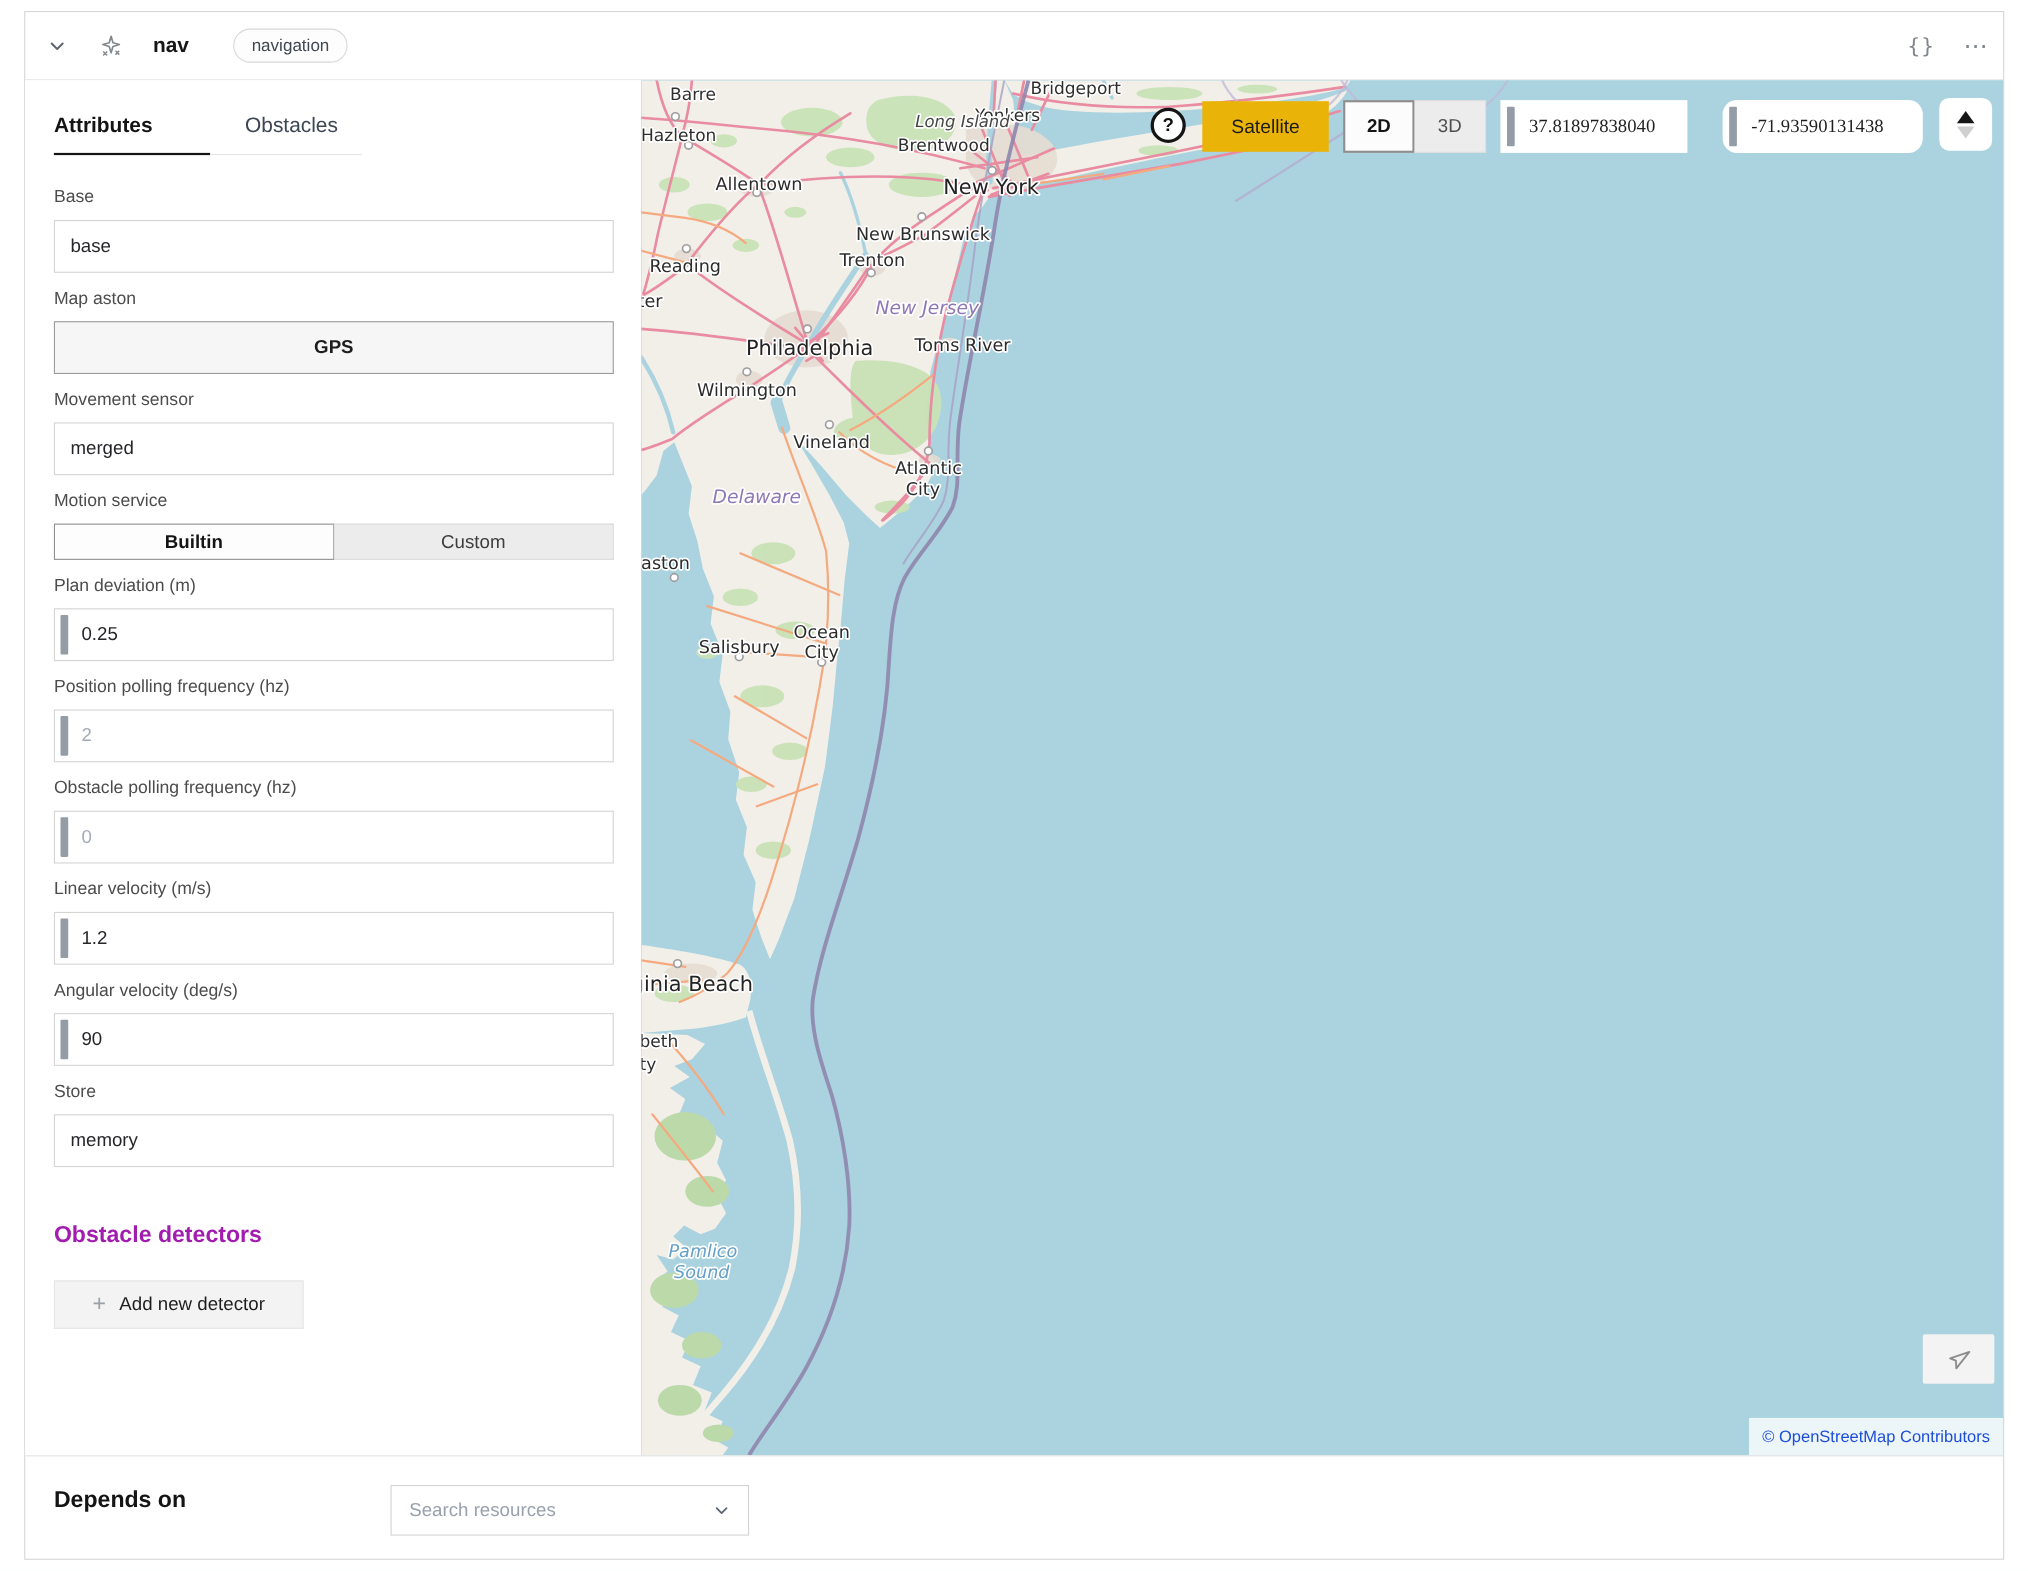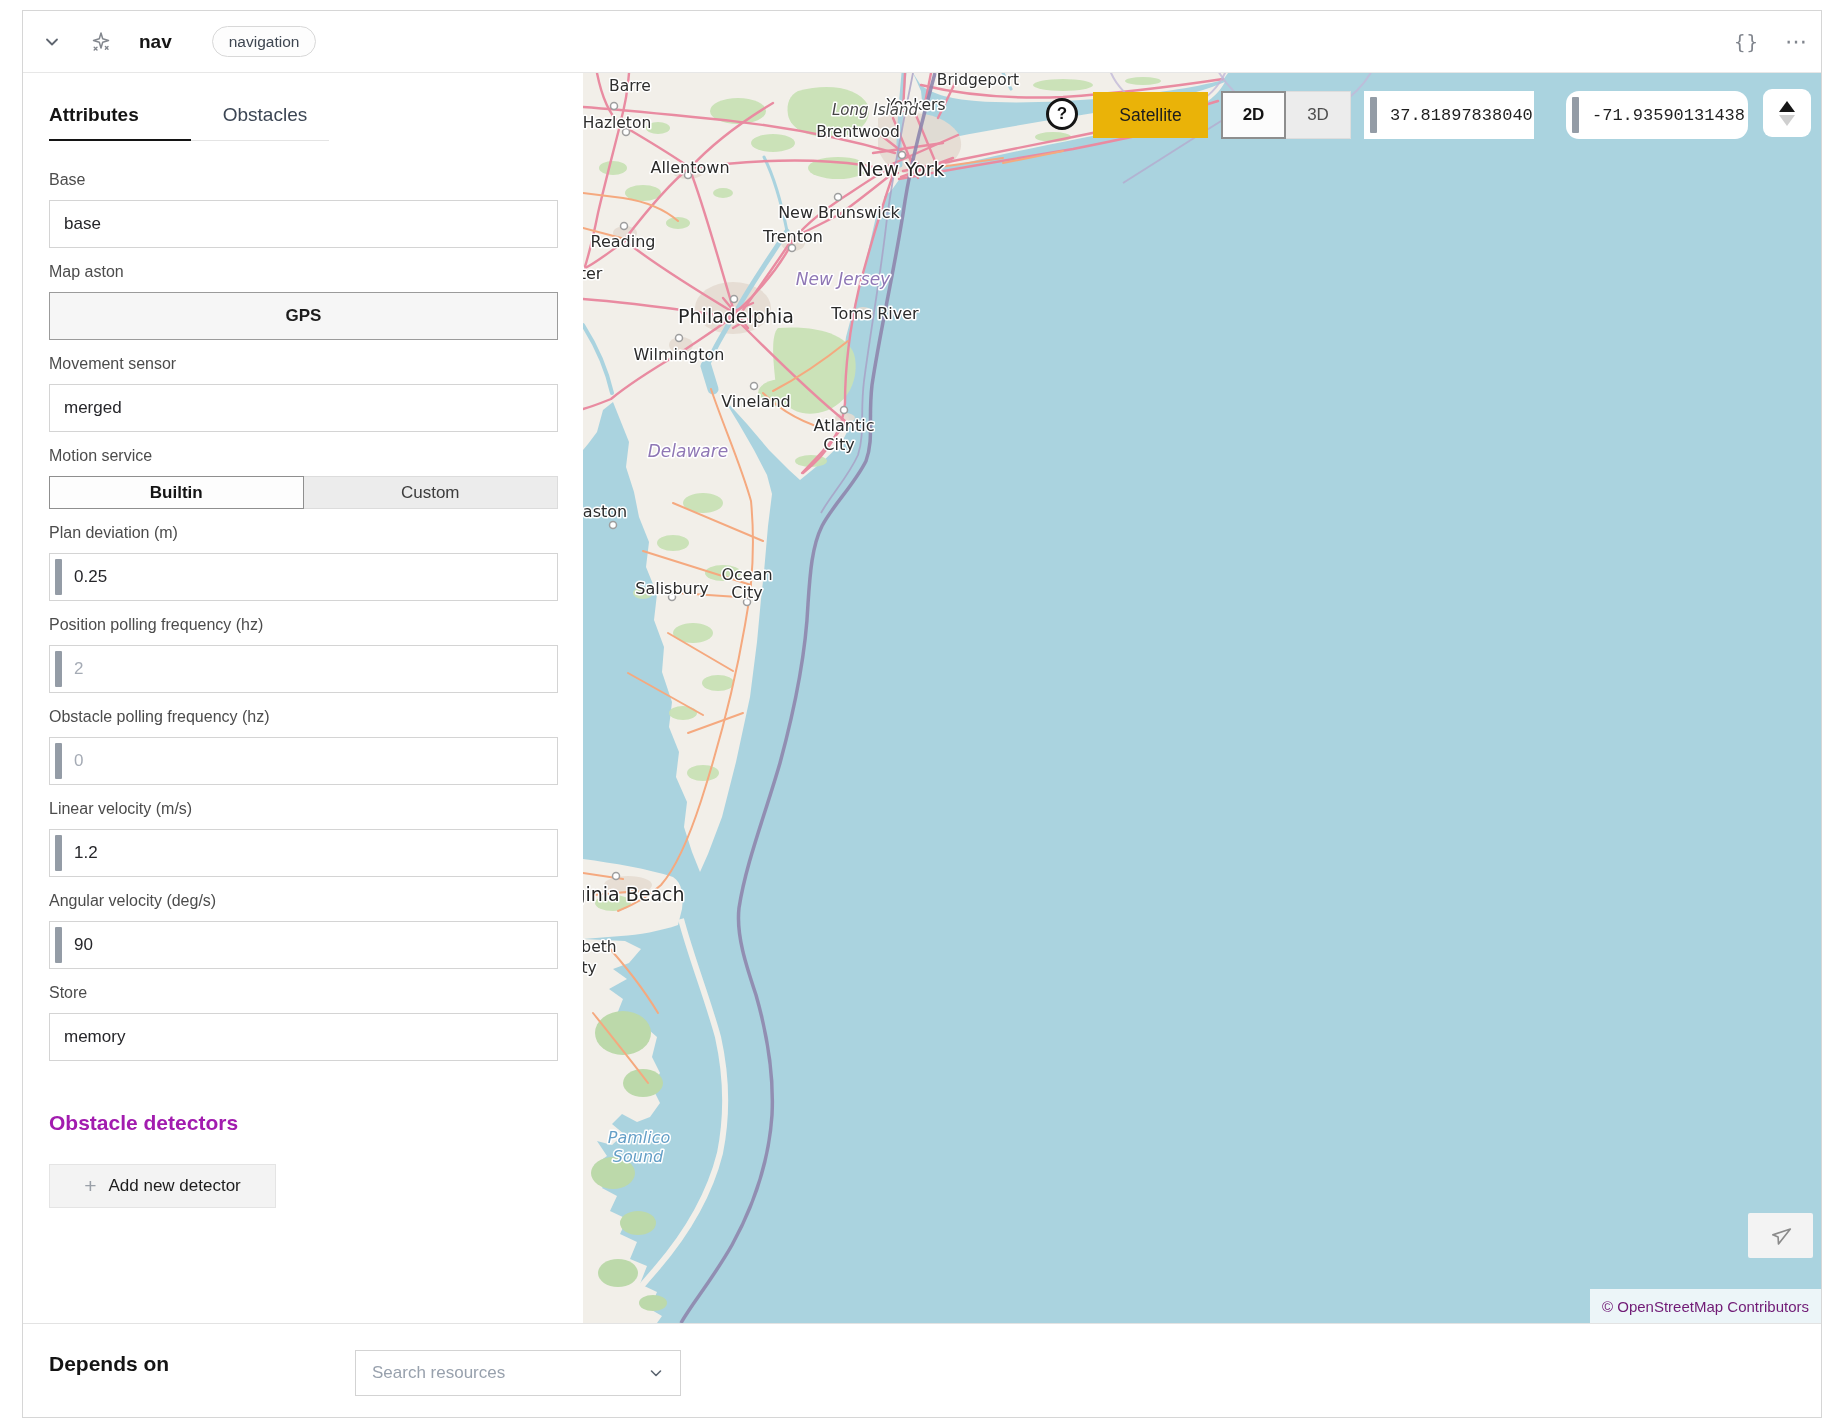--- a/index.html
+++ b/index.html
@@ -82,36 +82,36 @@
     left:510px; top:19px; width:115px; height:46px; background:#eab308;
     display:flex; align-items:center; justify-content:center; font-size:17.5px; color:#1c1c1c; cursor:pointer;
   }
   .toggle-2d{ left:638px; top:18px; width:65px; height:48px; background:#fcfcfc; border:2px solid #8e8e8e;
     display:flex; align-items:center; justify-content:center; font-size:17px; font-weight:bold; color:#141414; cursor:pointer; }
   .toggle-3d{ left:703px; top:18px; width:65px; height:48px; background:#ececec; border:1px solid #dddddd; border-left:none;
     display:flex; align-items:center; justify-content:center; font-size:17px; color:#4e4e4e; cursor:pointer; }
   .coord-box{ top:18px; height:48px; background:#fff; display:flex; align-items:center; position:absolute; }
   .coord-box .drag-bar{ left:6px; top:6px; bottom:6px; }
   .coord-box input{ border:none; outline:none; background:transparent; width:100%; height:100%;
-    padding-left:26px; font-size:17px; color:#1f1f1f; font-family:Liberation Mono, monospace; }
+    padding-left:26px; font-size:17px; color:#1f1f1f; font-family:Liberation Serif, serif; }
   .lat-box{ left:781px; width:170px; }
   .lng-box{ left:983px; width:182px;border-radius:13px; }
   .stepper{
     left:1180px; top:16px; width:48px; height:48px; background:#fff; border-radius:9px;
     display:flex; flex-direction:column; align-items:center; justify-content:center; gap:3px; cursor:pointer;
   }
   .tri-up{ width:0; height:0; border-left:8px solid transparent; border-right:8px solid transparent; border-bottom:11px solid #161616; }
   .tri-down{ width:0; height:0; border-left:8px solid transparent; border-right:8px solid transparent; border-top:11px solid #cfcfcf; }
   .locate-btn{
     left:1165px; top:1140px; width:65px; height:45px; background:#f3f3f3; border-radius:2px;
     display:flex; align-items:center; justify-content:center; cursor:pointer;
   }
   .attribution{
     position:absolute; right:0; bottom:0; height:34px; padding:0 12px; background:rgba(255,255,255,0.78);
-    display:flex; align-items:center; font-size:15px; color:#701a75;
+    display:flex; align-items:center; font-size:15px; color:#1d4ed8;
   }
   
   .card-footer{ position:relative; height:94px; border-top:1px solid #e3e3e3; }
   .footer-heading{ position:absolute; left:26px; top:28px; font-size:21px; font-weight:bold; color:#141414; }
   .resource-select{
     position:absolute; left:332px; top:26px; width:326px; height:46px; border:1px solid #d3d3d3; background:#fff;
     display:flex; align-items:center; padding:0 16px; cursor:pointer;
   }
   .resource-select .ph{ font-size:17px; color:#98a1ad; flex:1; }
   .resource-select .chev{ color:#5b6470; display:flex; }

